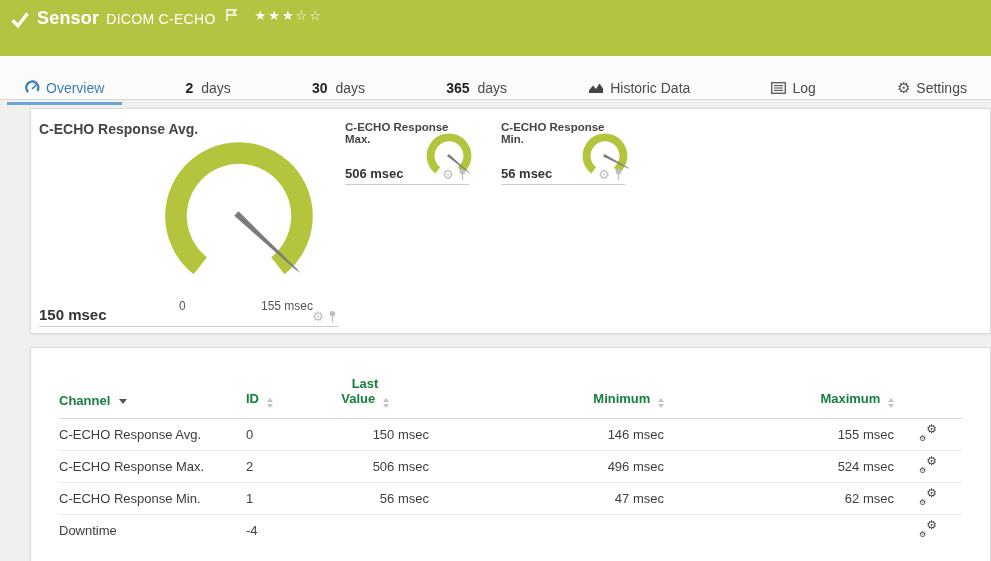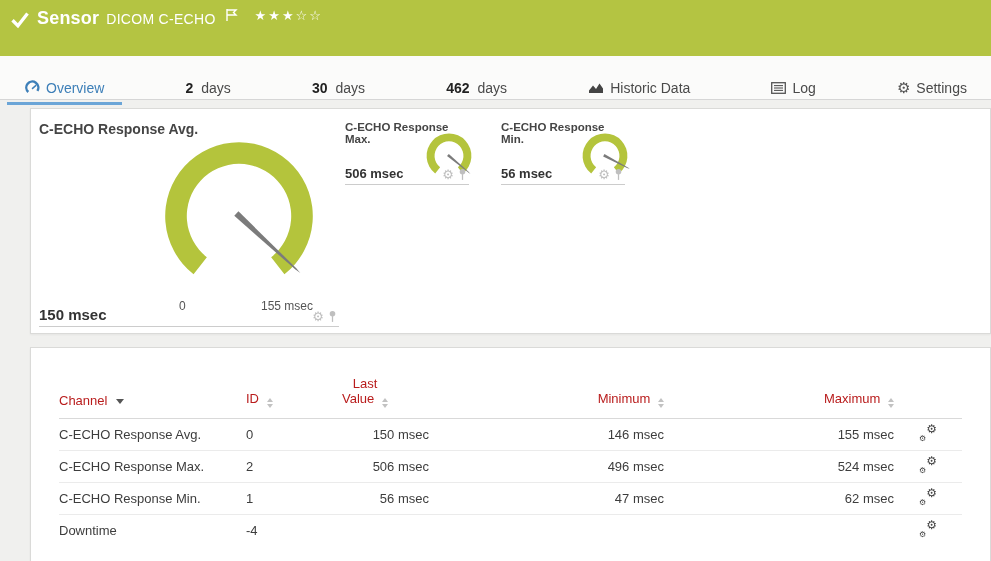--- a/index.html
+++ b/index.html
@@ -49,21 +49,21 @@
   .gauge-value-sm { position:absolute; left:0; bottom:3px; font-size:13px; font-weight:600; color:#333; }
   .gauge-icons { position:absolute; right:2px; bottom:3px; display:flex; align-items:center; gap:4px; }
   .gear-glyph { font-size:13px; color:#bfbfbf; line-height:1; cursor:pointer; }
   .pin-svg { width:9px; height:13px; cursor:pointer; }
 
   
   table.channels { width:100%; border-collapse:collapse; table-layout:fixed; }
   .channels col.c-channel { width:187px; } .channels col.c-id { width:55px; }
   .channels col.c-last { width:128px; } .channels col.c-min { width:235px; }
   .channels col.c-max { width:230px; } .channels col.c-act { width:auto; }
-  .channels th { font-size:13px; font-weight:normal; color:#b91c1c; padding:4px 0 10px 0;
+  .channels th { font-size:13px; font-weight:bold; color:#15803d; padding:4px 0 10px 0;
     vertical-align:bottom; cursor:pointer; }
   .channels th.al { text-align:left; } .channels th.ar { text-align:right; }
   .channels th.ac { text-align:center; }
   .channels td { font-size:13px; color:#3d3d3d; height:32px; border-top:1px solid #ebebeb; }
   .channels thead th { border-bottom:1px solid #d9d9d9; }
   .channels td.ar { text-align:right; } .channels td.ac { text-align:center; }
   .sort { display:inline-flex; flex-direction:column; gap:2px; margin-left:4px; vertical-align:1px; }
   .sort i { display:block; width:0; height:0; border-left:3.5px solid transparent;
     border-right:3.5px solid transparent; }
   .sort .up { border-bottom:4px solid #c2c2c2; }
@@ -101,21 +101,21 @@
   </div>
   <div class="tab">
     <b>2</b>
     <span>days</span>
   </div>
   <div class="tab">
     <b>30</b>
     <span>days</span>
   </div>
   <div class="tab">
-    <b>462</b>
+    <b>365</b>
     <span>days</span>
   </div>
   <div class="tab">
     <svg width="16" height="13" viewBox="0 0 16 13">
       <path d="M1 12 V9.5 L5 4.5 L8 8 L11.5 2.5 L15 7.5 V12 Z" fill="#444"></path>
     </svg>
     <span>Historic Data</span>
   </div>
   <div class="tab">
     <svg width="15" height="12" viewBox="0 0 15 12">

